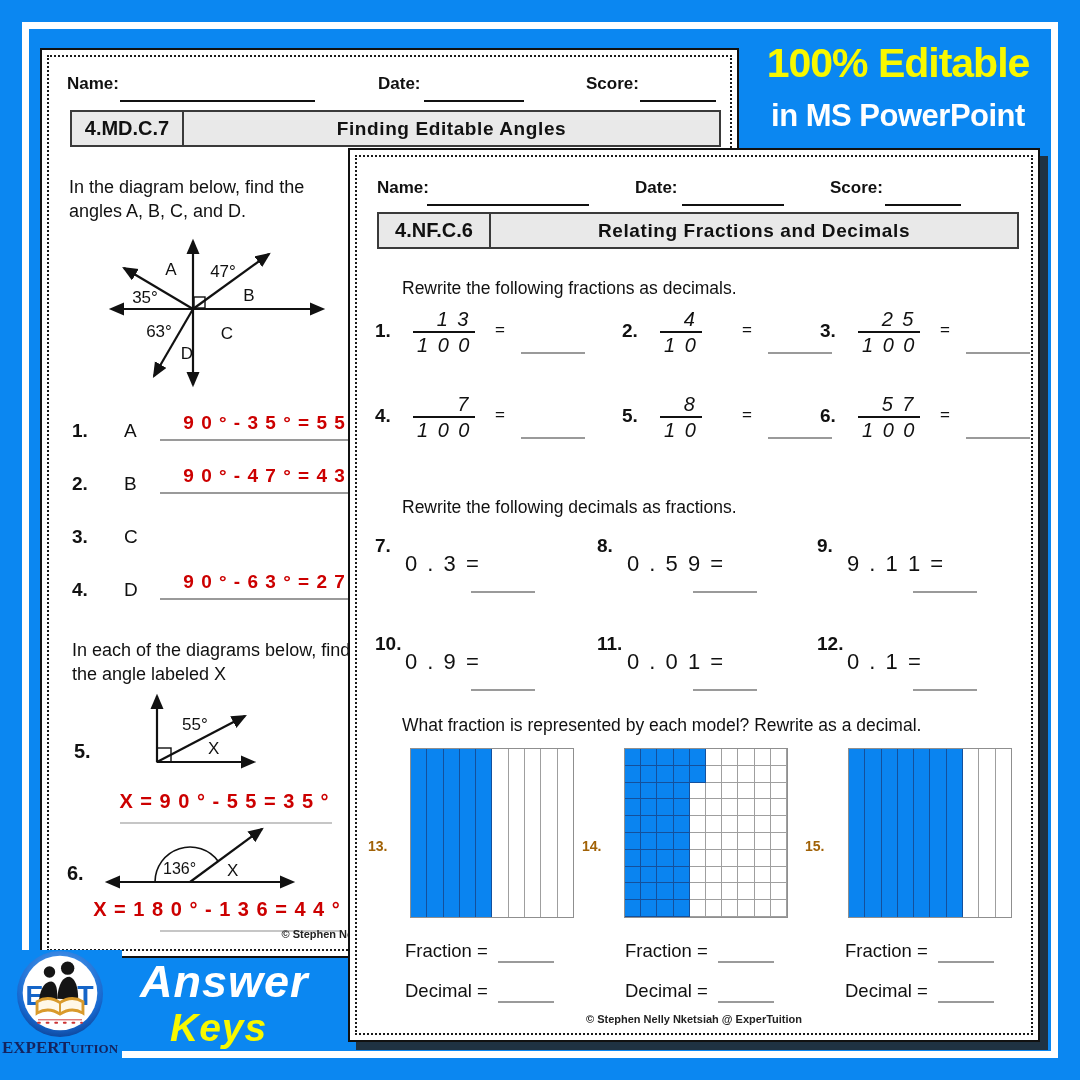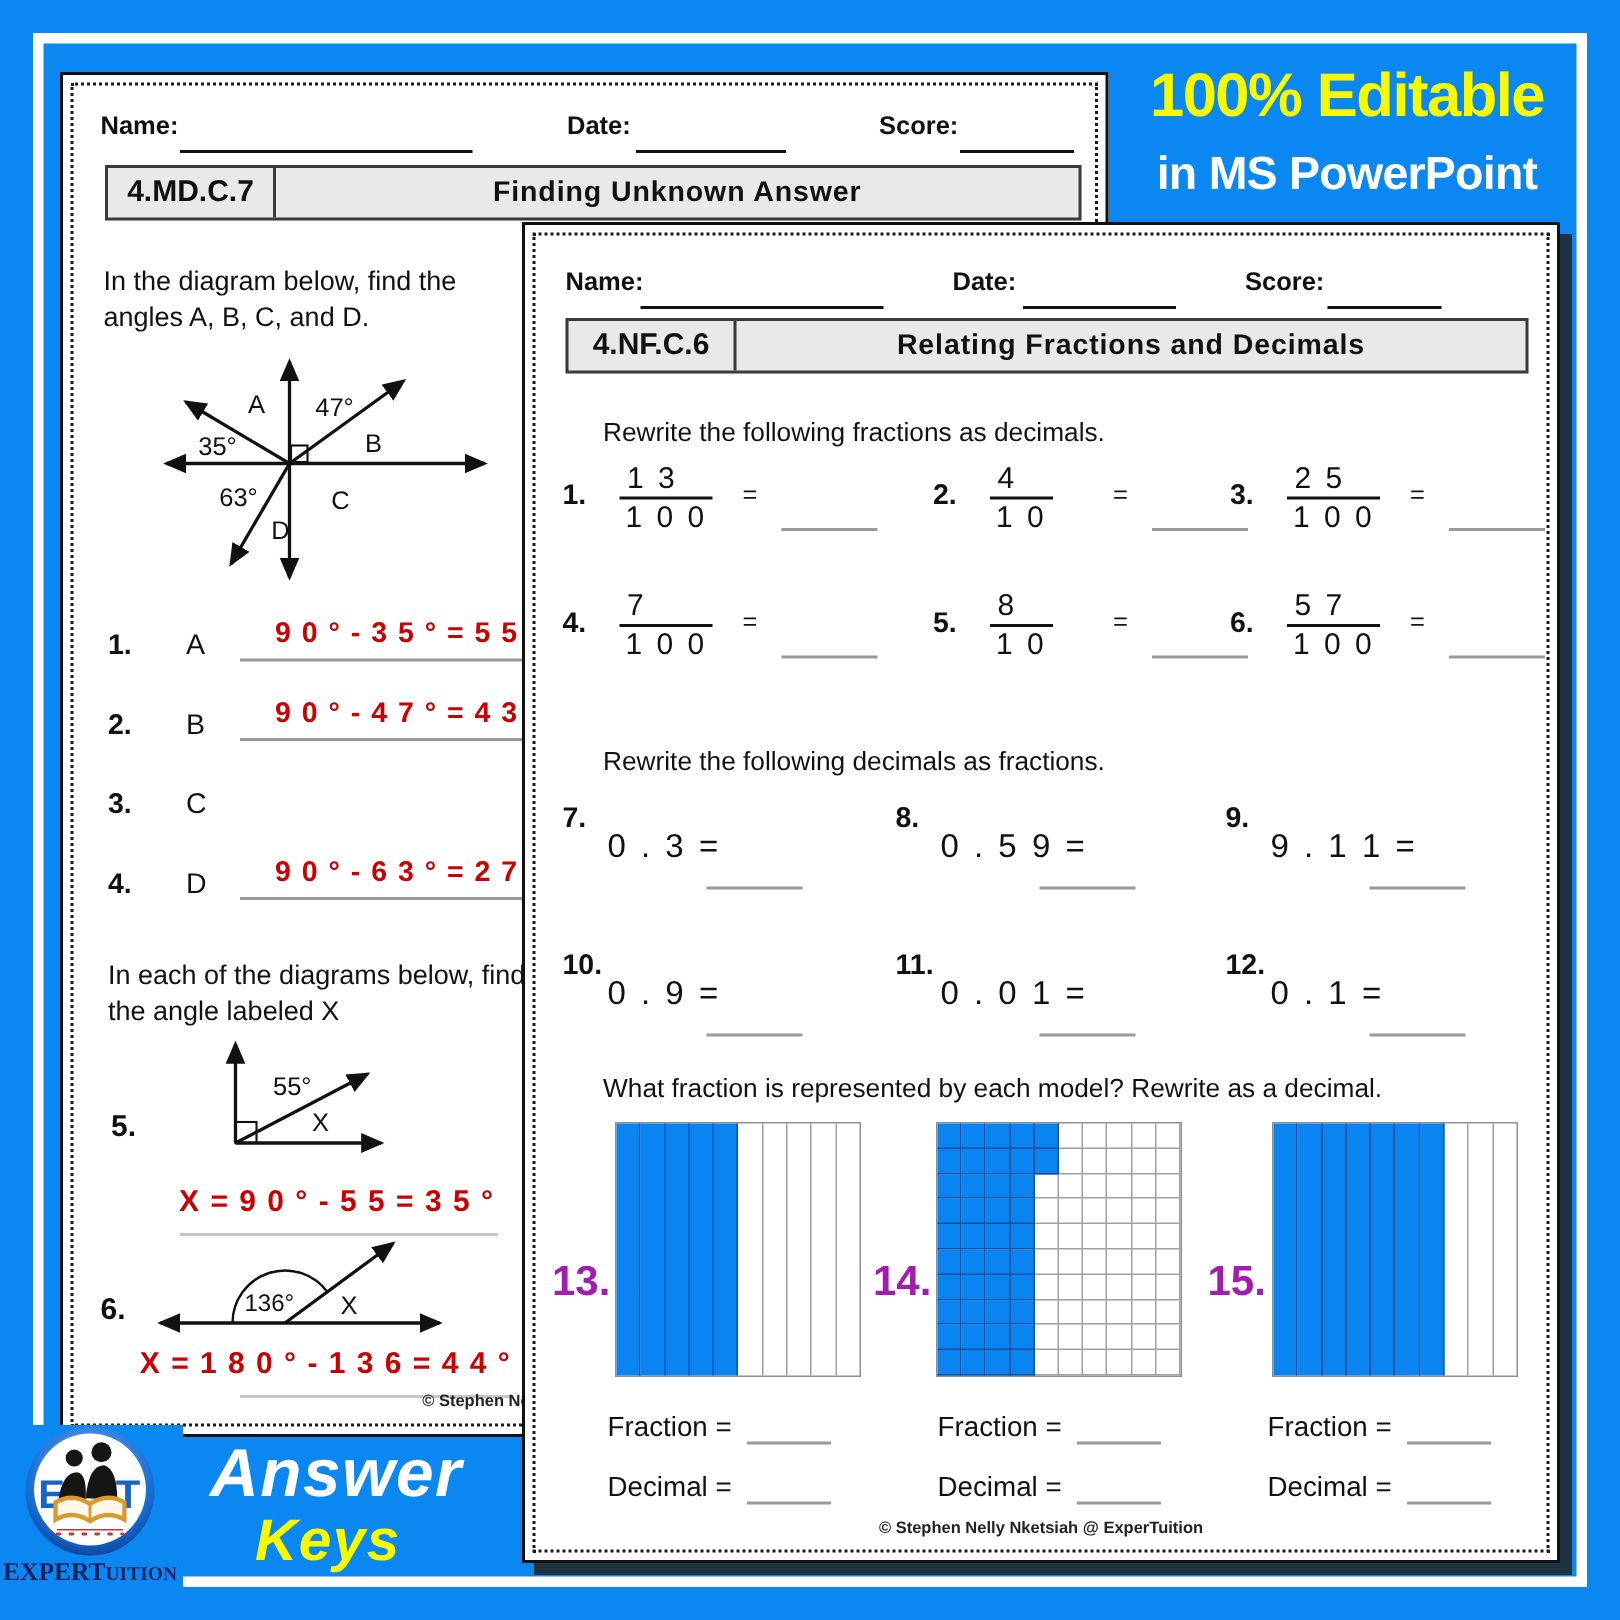--- a/index.html
+++ b/index.html
@@ -30,36 +30,36 @@
   .ansrow .lt{position:absolute;left:52px;top:8px;font-size:19px;color:#111;}
   .ansrow .bx{position:absolute;left:88px;top:0;width:224px;text-align:center;font-weight:bold;font-size:19px;letter-spacing:1px;color:#cc0000;border-bottom:2px solid #9a9a9a;padding-bottom:5px;}
   .rednote{position:absolute;text-align:center;font-weight:bold;font-size:20px;letter-spacing:1px;color:#cc0000;}
   .pnum{position:absolute;font-weight:bold;font-size:20px;color:#111;}
   .footer{position:absolute;left:0;width:100%;text-align:center;font-weight:bold;font-size:11px;color:#222;}
 
   
   .instr{position:absolute;font-size:17.5px;color:#111;}
   .fitem{position:absolute;width:215px;height:54px;}
   .fitem .n{position:absolute;left:0;top:12px;font-weight:bold;font-size:19px;color:#111;}
-  .fitem .frac{position:absolute;left:38px;top:0;text-align:left;color:#111;}
+  .fitem .frac{position:absolute;left:38px;top:0;text-align:right;color:#111;font-style:italic;}
   .fitem .frac .ft{font-size:20px;letter-spacing:2px;padding:0 5px;}
   .fitem .frac .fb{font-size:20px;letter-spacing:2px;padding:1px 4px 0 4px;border-top:2px solid #111;}
   .fitem .eq{position:absolute;left:120px;top:12px;font-size:17px;color:#111;}
   .fitem .bl{position:absolute;left:146px;top:44px;width:64px;border-bottom:2px solid #9a9a9a;}
   .ditem{position:absolute;width:210px;height:66px;}
   .ditem .n{position:absolute;left:0;top:0;font-weight:bold;font-size:19px;color:#111;}
   .ditem .v{position:absolute;left:30px;top:16px;font-size:22px;letter-spacing:2px;color:#111;}
   .ditem .bl{position:absolute;left:96px;top:56px;width:64px;border-bottom:2px solid #9a9a9a;}
   .modelbox{position:absolute;width:164px;height:170px;border:1px solid #8f8f8f;box-sizing:border-box;}
   .modelbox.strips{display:flex;}
   .modelbox.strips .mcol{flex:1;border-right:1px solid #9f9f9f;}
   .modelbox.strips .mcol:last-child{border-right:none;}
   .modelbox.grid10{display:grid;grid-template-columns:repeat(10,1fr);grid-template-rows:repeat(10,1fr);}
   .modelbox .mcell{border-right:1px solid #9f9f9f;border-bottom:1px solid #9f9f9f;}
-  .mlabel{position:absolute;font-weight:bold;font-size:28px;color:#a21caf;}
+  .mlabel{position:absolute;font-weight:bold;font-size:14px;color:#a16207;}
   .fdrow{position:absolute;font-size:18.5px;color:#111;}
   .fdrow .blank{display:inline-block;width:56px;border-bottom:2px solid #9a9a9a;margin-left:10px;transform:translateY(6px);}
 
   
   .logo-block{position:absolute;left:0;top:950px;width:122px;height:130px;background:#0b87f1;z-index:3;}
   .logo-name{position:absolute;left:2px;top:88px;width:120px;font-family:"Liberation Serif",serif;font-weight:bold;color:#14235f;white-space:nowrap;}
   .logo-name .big{font-size:17px;}
   .logo-name .small{font-size:13px;text-align:center;}
   .caption-answer{position:absolute;left:140px;top:956px;font-size:45px;font-weight:bold;font-style:italic;color:#ffffff;letter-spacing:1px;z-index:3;}
   .caption-keys{position:absolute;left:170px;top:1006px;font-size:39px;font-weight:bold;font-style:italic;color:#f8f800;letter-spacing:1px;z-index:3;}
@@ -82,21 +82,21 @@
 
     <span class="lbl" style="left:25px;top:24px">Name:</span>
     <span class="uline" style="left:78px;top:50px;width:195px"></span>
     <span class="lbl" style="left:336px;top:24px">Date:</span>
     <span class="uline" style="left:382px;top:50px;width:100px"></span>
     <span class="lbl" style="left:544px;top:24px">Score:</span>
     <span class="uline" style="left:598px;top:50px;width:76px"></span>
 
     <div class="tbar" style="left:28px;top:60px;width:647px;height:33px">
       <div class="code">4.MD.C.7</div>
-      <div class="ttl">Finding Unknown Answer</div>
+      <div class="ttl">Finding Editable Angles</div>
     </div>
 
     <div class="intro" style="left:27px;top:125px;width:280px">In the diagram below, find the angles A, B, C, and D.</div>
 
     <svg style="position:absolute;left:55px;top:177px" width="235" height="172" viewBox="0 0 235 172">
       <defs>
         <marker id="ah1" markerWidth="8" markerHeight="8" refX="6" refY="3" orient="auto" markerUnits="strokeWidth">
           <path d="M0,0 L7,3 L0,6 Z" fill="#111"></path>
         </marker>
       </defs>

